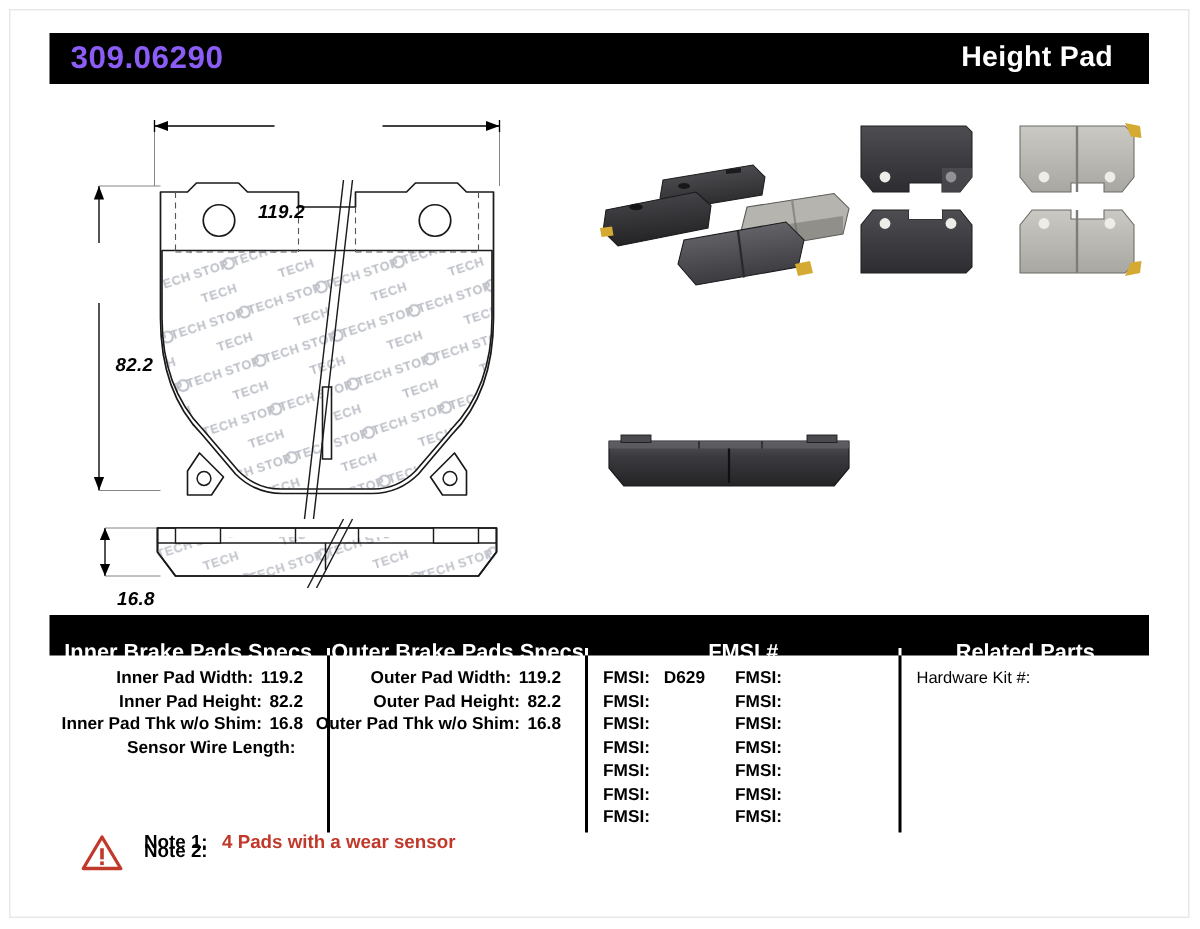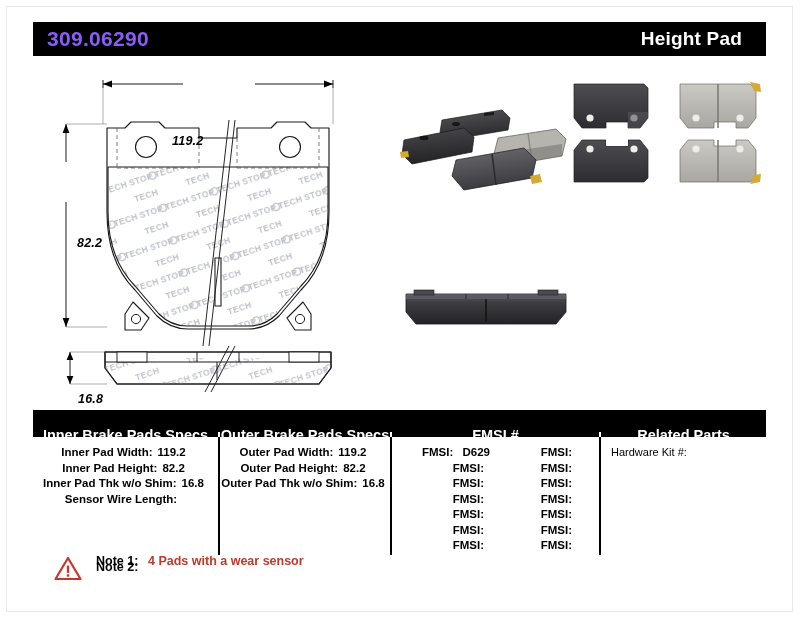--- a/index.html
+++ b/index.html
@@ -45,26 +45,26 @@
 
   .tbl-body{display:flex;height:118px;}
   .col{box-sizing:border-box;border-right:2px solid #000;padding-top:8px;}
   .col:last-child{border-right:none;}
   .col.c1{width:187px;}
   .col.c2{width:172px;}
   .col.c3{width:209px;}
   .col.c4{width:165px;}
 
   .spec-row{display:flex;justify-content:flex-start;font-size:11.5px;font-weight:bold;line-height:15.5px;white-space:nowrap;}
-  .col.c1 .spec-row,.col.c2 .spec-row{justify-content:center;padding-right:4px;}
+  .col.c1 .spec-row,.col.c2 .spec-row{justify-content:flex-end;padding-right:16px;}
   .spec-lbl{text-align:right;}
   .spec-val{margin-left:5px;}
 
   .fmsi-grid{display:flex;padding-left:10px;}
-  .fmsi-col{width:88px;text-align:right;}
+  .fmsi-col{width:88px;}
   .fmsi-row{font-size:11.5px;font-weight:bold;line-height:15.5px;white-space:nowrap;}
   .fmsi-val{margin-left:6px;}
 
   .col.c4 .rp-row{font-size:11px;font-weight:normal;line-height:15.5px;padding-left:10px;white-space:nowrap;}
 
   
   .notes{position:absolute;left:54px;top:552px;width:500px;}
   .warn-icon{position:absolute;left:0;top:4px;width:28px;height:25px;}
   .note-line{position:absolute;left:42px;font-size:12.5px;font-weight:bold;white-space:nowrap;}
   #note1{top:2px;}

